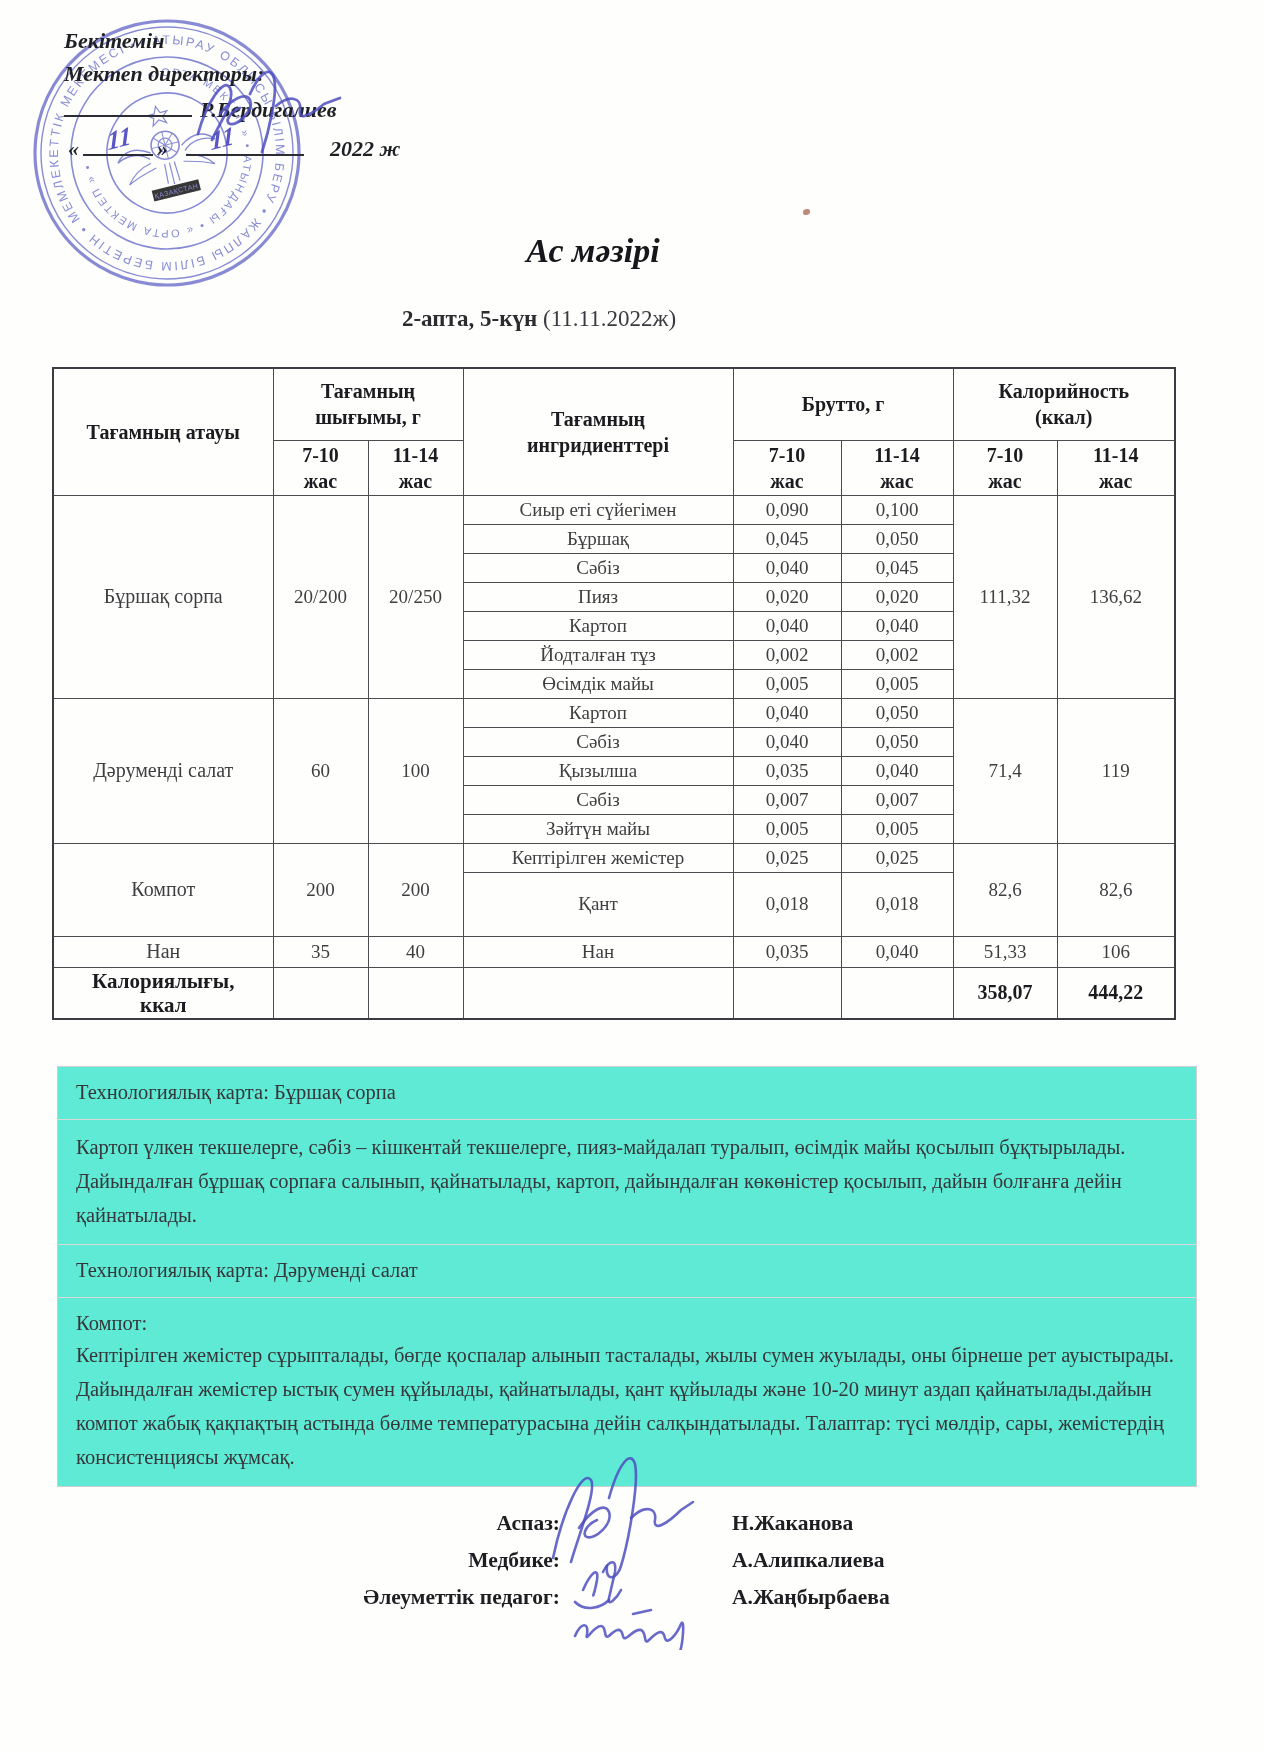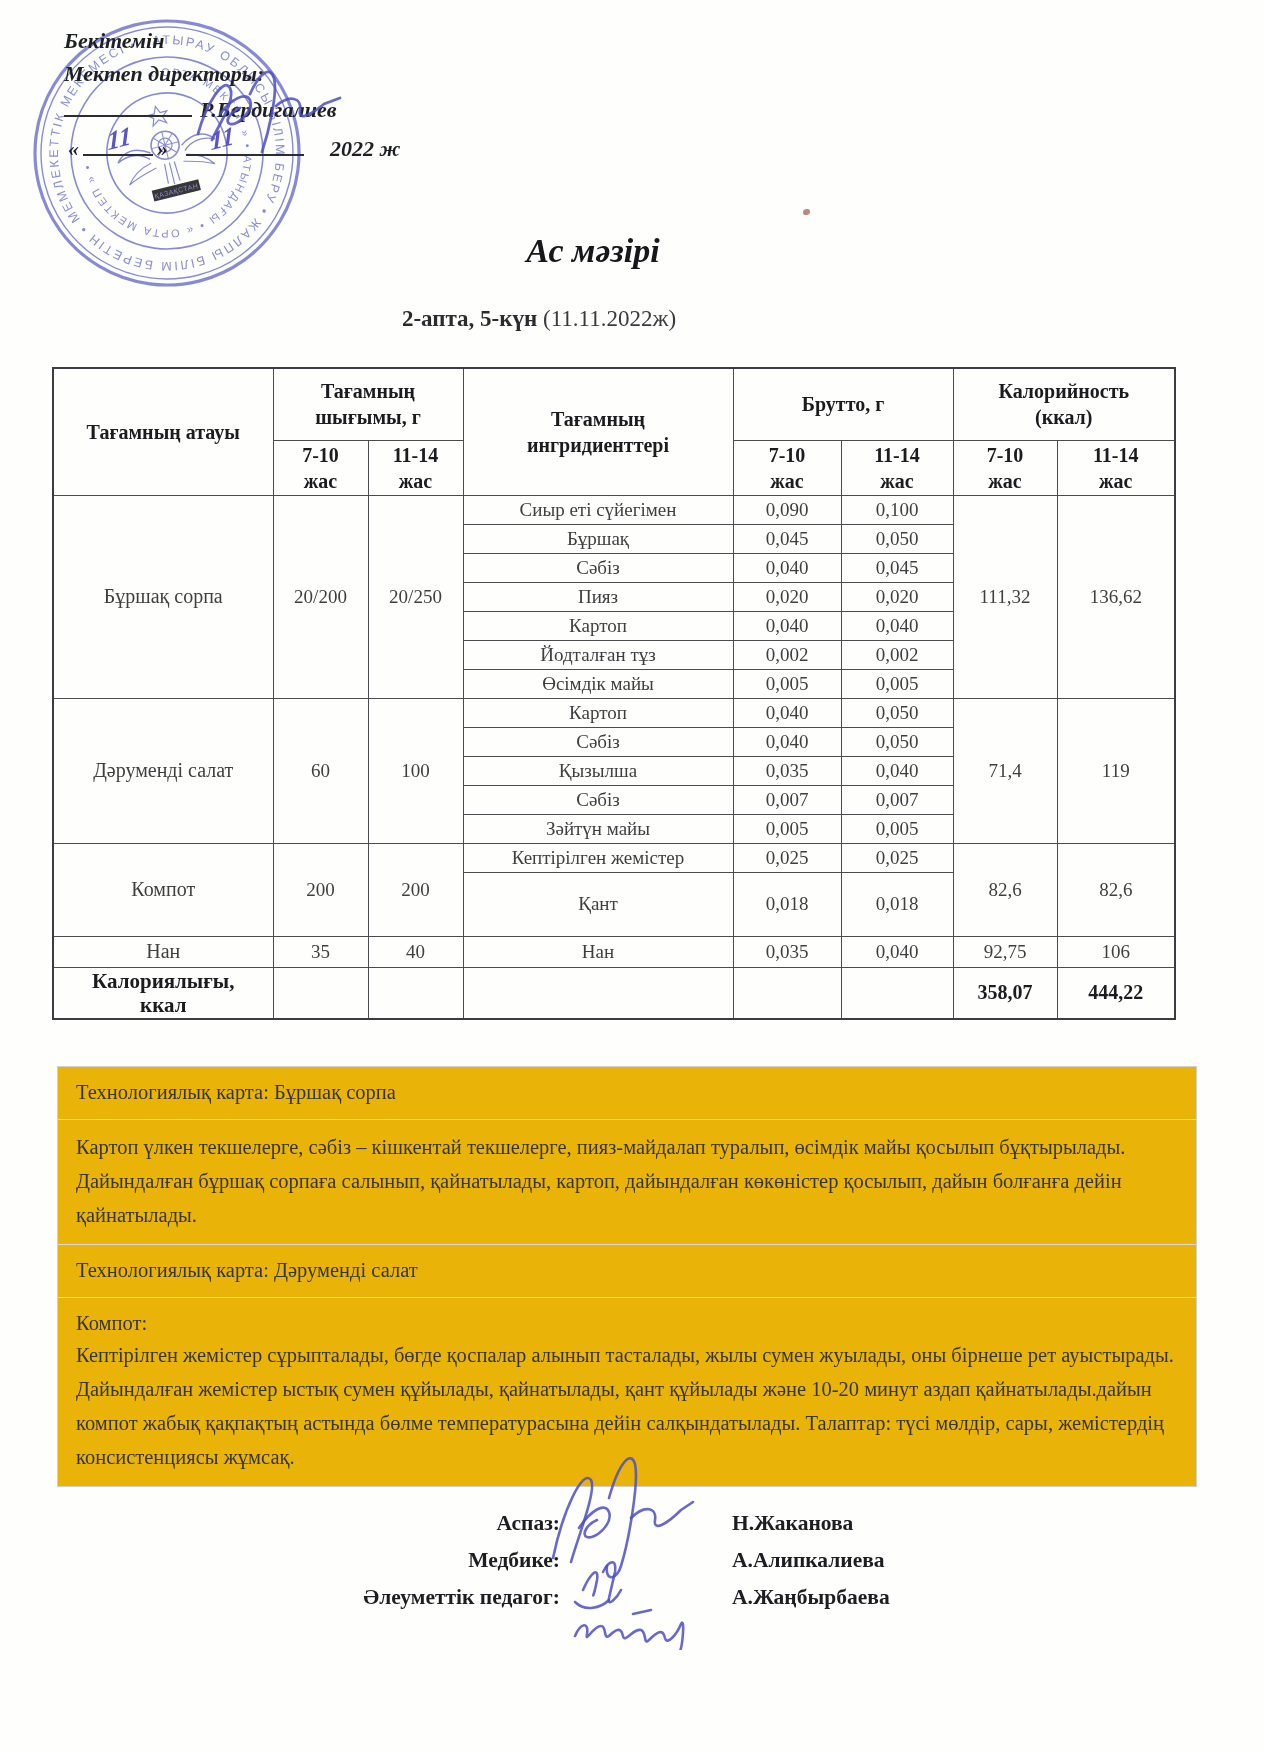--- a/index.html
+++ b/index.html
@@ -51,21 +51,21 @@
   .th-top{vertical-align:top;padding-top:7px;}
   .va-top{vertical-align:top;padding-top:5px;}
   .va-bot{vertical-align:bottom;padding-bottom:9px;}
   td.dish{font-size:20px;}
   td.tot-label{font-weight:bold;color:#1c1c20;text-align:left;padding-left:10px;
                white-space:pre-line;font-size:21px;line-height:24px;}
   td.tot-val{font-weight:bold;color:#1c1c20;font-size:20px;}
 
   
   .tech{position:absolute;left:57px;top:1066px;width:1140px;box-sizing:border-box;
-        border:1px solid #cfcfcf;background:#eab308;font-size:20.5px;color:#36363a;}
+        border:1px solid #cfcfcf;background:#5eead4;font-size:20.5px;color:#36363a;}
   .tech-sec{padding:10px 18px 12px 18px;border-bottom:1px solid #d9d9d9;line-height:34px;}
   .tech-sec:last-child{border-bottom:none;}
   .tech-title{line-height:30px;}
 
   
   .sigs{position:absolute;left:0;top:1505px;width:1264px;z-index:2;}
   .sig-line{display:flex;height:37px;align-items:center;}
   .sig-label{width:560px;text-align:right;font-weight:bold;font-size:21.5px;color:#1d1d22;}
   .sig-name{margin-left:172px;font-weight:bold;font-size:21.5px;color:#1d1d22;}
   .ink{position:absolute;left:505px;top:1440px;width:250px;height:210px;z-index:1;}
@@ -269,21 +269,21 @@
         <td class="va-bot">0,018</td>
       </tr>
 
       <tr class="rnan">
         <td class="dish">Нан</td>
         <td>35</td>
         <td>40</td>
         <td>Нан</td>
         <td>0,035</td>
         <td>0,040</td>
-        <td>92,75</td>
+        <td>51,33</td>
         <td>106</td>
       </tr>
 
       <tr class="rtot">
         <td class="tot-label">Калориялығы,
 ккал</td>
         <td></td>
         <td></td>
         <td></td>
         <td></td>

